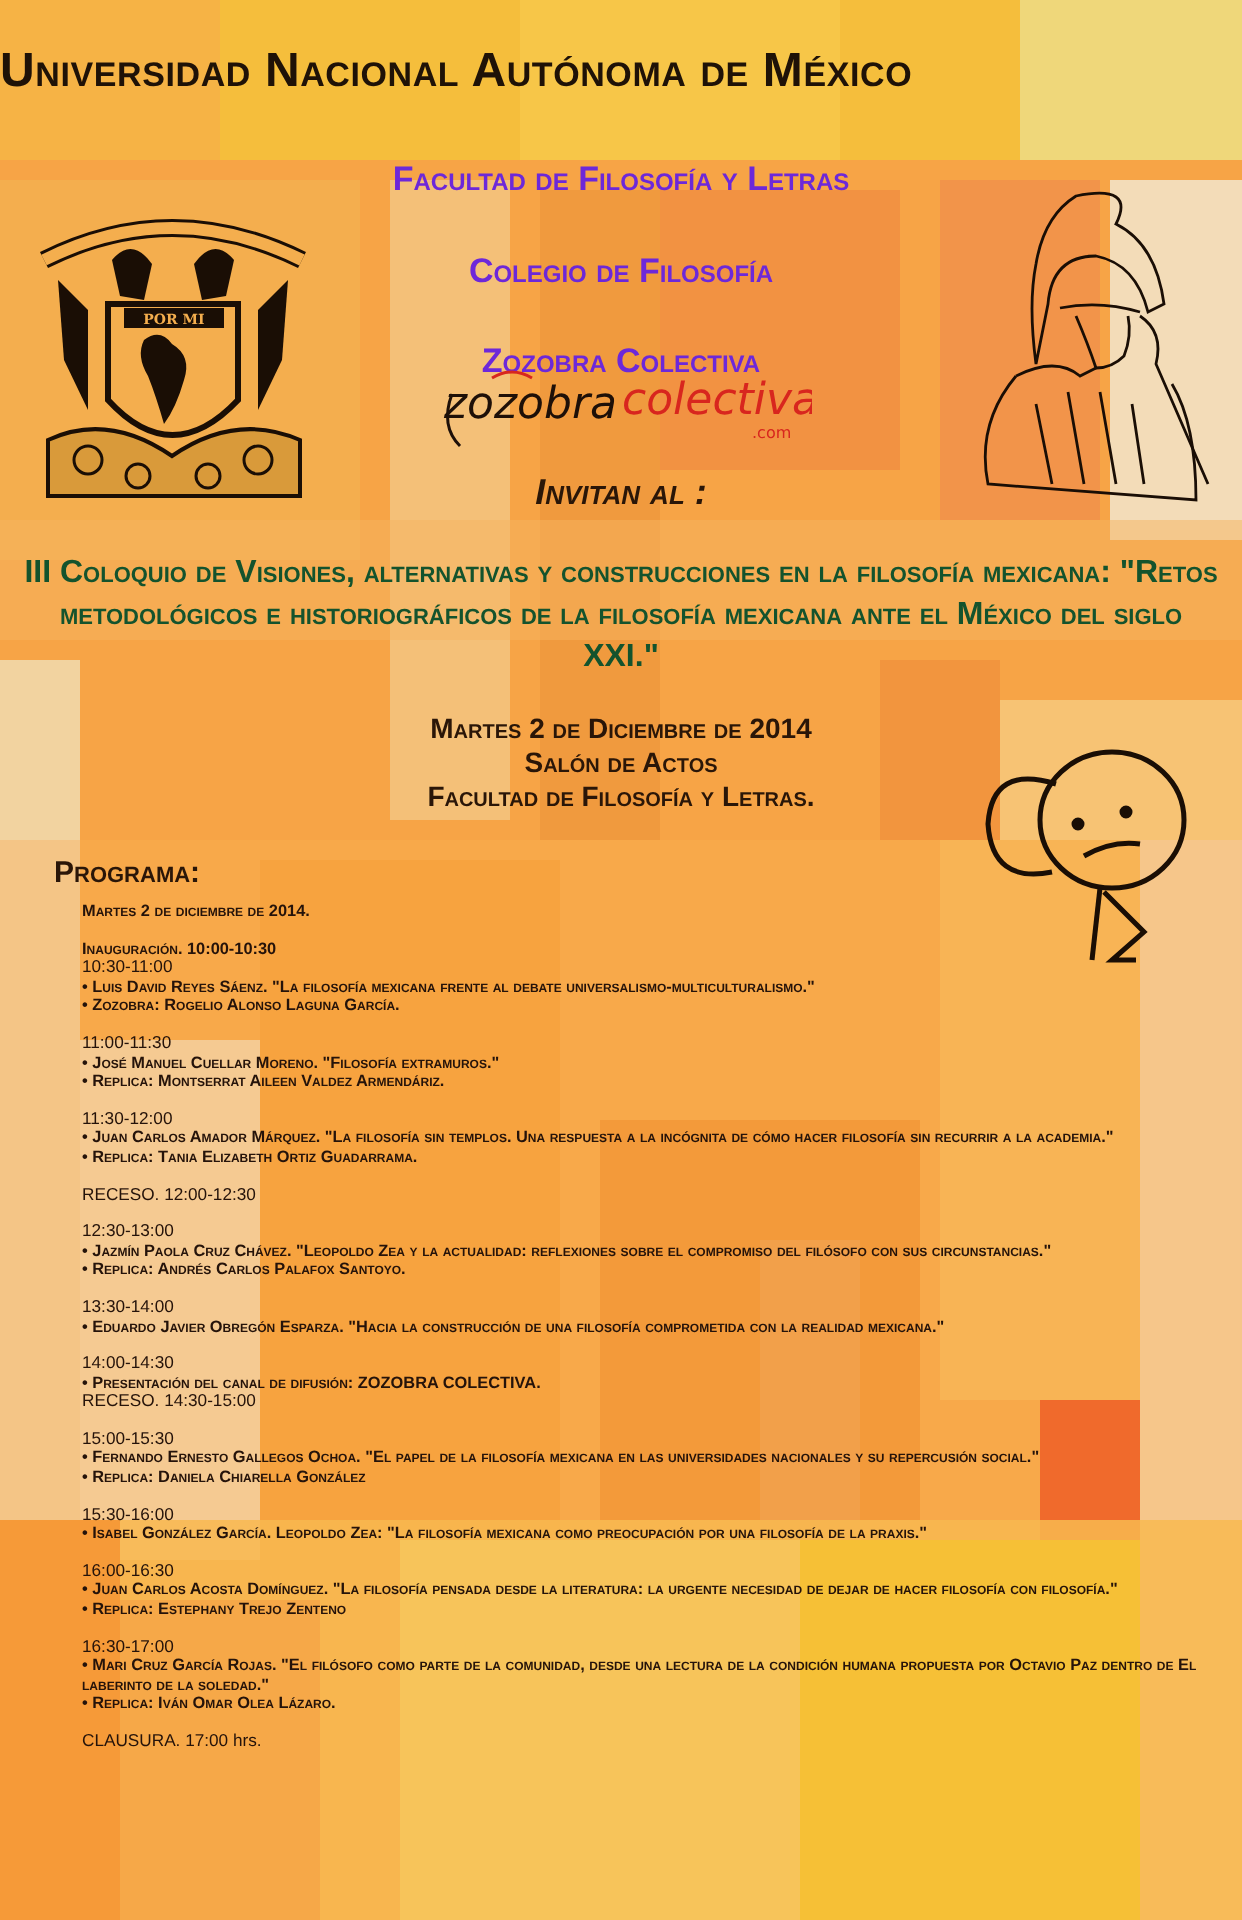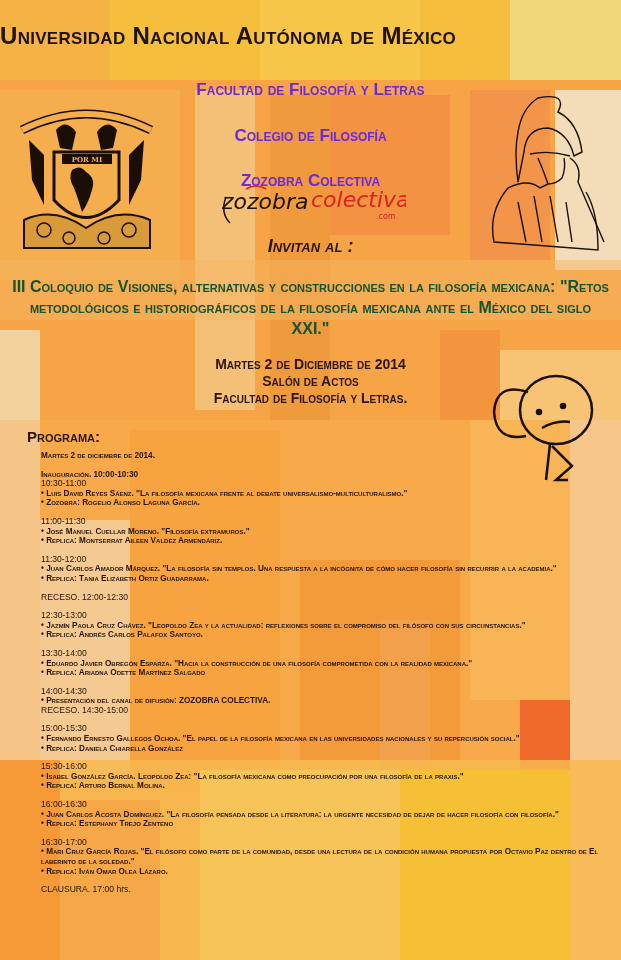--- a/index.html
+++ b/index.html
@@ -174,36 +174,34 @@
       <div class="t">RECESO. 12:00-12:30</div>
     </div>
     <div class="sec">
       <div class="t">12:30-13:00</div>
       <div class="l">• Jazmín Paola Cruz Chávez. "Leopoldo Zea y la actualidad: reflexiones sobre el compromiso del filósofo con sus circunstancias."</div>
       <div class="l">• Replica: Andrés Carlos Palafox Santoyo.</div>
     </div>
     <div class="sec">
       <div class="t">13:30-14:00</div>
       <div class="l">• Eduardo Javier Obregón Esparza. "Hacia la construcción de una filosofía comprometida con la realidad mexicana."</div>
-      <div class="l">• Replica: Ariadna Odette Martínez Salgado</div>
     </div>
     <div class="sec">
       <div class="t">14:00-14:30</div>
       <div class="l">• Presentación del canal de difusión: ZOZOBRA COLECTIVA.</div>
       <div class="t">RECESO. 14:30-15:00</div>
     </div>
     <div class="sec">
       <div class="t">15:00-15:30</div>
       <div class="l">• Fernando Ernesto Gallegos Ochoa. "El papel de la filosofía mexicana en las universidades nacionales y su repercusión social."</div>
       <div class="l">• Replica: Daniela Chiarella González</div>
     </div>
     <div class="sec">
       <div class="t">15:30-16:00</div>
       <div class="l">• Isabel González García. Leopoldo Zea: "La filosofía mexicana como preocupación por una filosofía de la praxis."</div>
-      <div class="l">• Replica: Arturo Bernal Molina.</div>
     </div>
     <div class="sec">
       <div class="t">16:00-16:30</div>
       <div class="l">• Juan Carlos Acosta Domínguez. "La filosofía pensada desde la literatura: la urgente necesidad de dejar de hacer filosofía con filosofía."</div>
       <div class="l">• Replica: Estephany Trejo Zenteno</div>
     </div>
     <div class="sec">
       <div class="t">16:30-17:00</div>
       <div class="l">• Mari Cruz García Rojas. "El filósofo como parte de la comunidad, desde una lectura de la condición humana propuesta por Octavio Paz dentro de El laberinto de la soledad."</div>
       <div class="l">• Replica: Iván Omar Olea Lázaro.</div>

